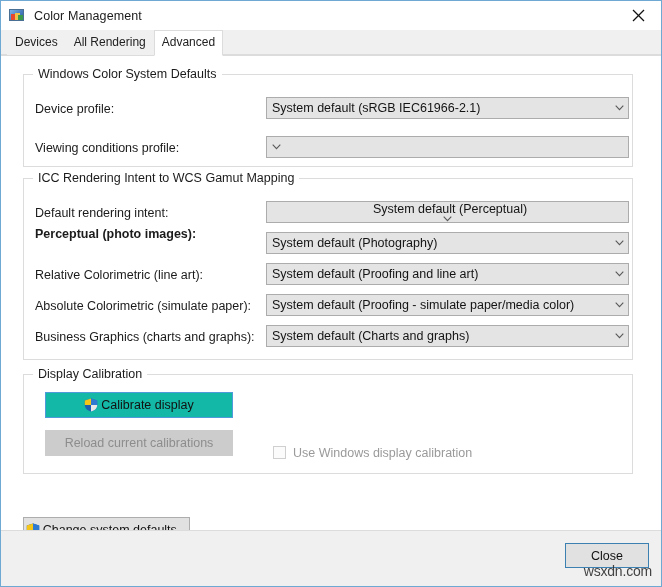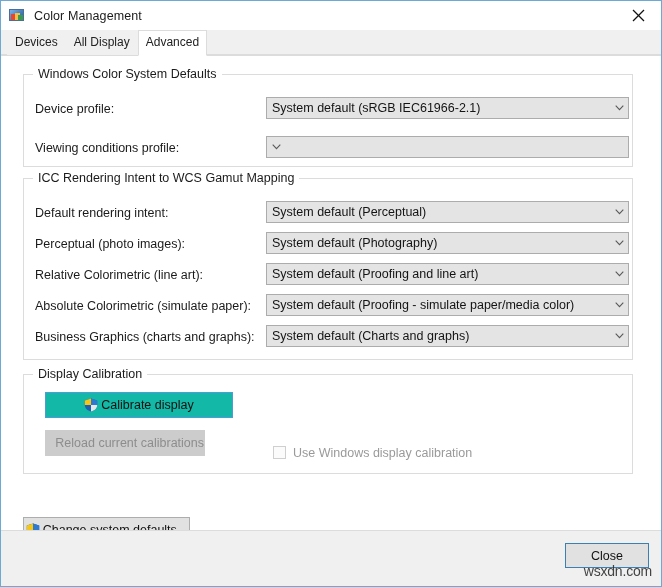--- a/index.html
+++ b/index.html
@@ -292,21 +292,21 @@
     <div class="close-x">
       <svg width="13" height="13" viewBox="0 0 13 13">
         <line x1="1" y1="1" x2="12" y2="12" stroke="#111" stroke-width="1.3"></line>
         <line x1="12" y1="1" x2="1" y2="12" stroke="#111" stroke-width="1.3"></line>
       </svg>
     </div>
   </div>
 
   <div class="tabstrip">
     <div class="tab">Devices</div>
-    <div class="tab">All Display</div>
+    <div class="tab">All Rendering</div>
     <div class="tab active">Advanced</div>
   </div>
 
   <div class="content">
 
     <div class="groupbox" style="left:22px; top:18px; width:610px; height:93px;">
       <div class="gb-title">Windows Color System Defaults</div>
     </div>
     <div class="row-label" style="left:34px; top:46px;">Device profile:</div>
     <div class="combo" style="left:265px; top:41px; width:363px;gap:32px;">
@@ -324,30 +324,30 @@
             <polyline points="0.7,0.7 4.5,4.6 8.3,0.7" fill="none" stroke="#5a5a5a" stroke-width="1.1"></polyline>
           </svg>
       </div>
     </div>
 
     <div class="groupbox" style="left:22px; top:122px; width:610px; height:182px;">
       <div class="gb-title">ICC Rendering Intent to WCS Gamut Mapping</div>
     </div>
 
     <div class="row-label" style="left:34px; top:150px;">Default rendering intent:</div>
-    <div class="combo" style="left:265px; top:145px; width:363px;">
+    <div class="combo" style="left:265px; top:145px; width:363px;flex-direction:column;">
       <div class="combo-text">System default (Perceptual)</div>
       <div class="chev">
         <svg width="9" height="6" viewBox="0 0 9 6">
             <polyline points="0.7,0.7 4.5,4.6 8.3,0.7" fill="none" stroke="#5a5a5a" stroke-width="1.1"></polyline>
           </svg>
       </div>
     </div>
 
-    <div class="row-label" style="left:34px; top:181px;">Perceptual (photo images):</div>
+    <div class="row-label" style="left:34px; top:171px;font-weight:bold;">Perceptual (photo images):</div>
     <div class="combo" style="left:265px; top:176px; width:363px;">
       <div class="combo-text">System default (Photography)</div>
       <div class="chev">
         <svg width="9" height="6" viewBox="0 0 9 6">
             <polyline points="0.7,0.7 4.5,4.6 8.3,0.7" fill="none" stroke="#5a5a5a" stroke-width="1.1"></polyline>
           </svg>
       </div>
     </div>
 
     <div class="row-label" style="left:34px; top:212px;">Relative Colorimetric (line art):</div>
@@ -389,21 +389,21 @@
         <svg width="14" height="14" viewBox="0 0 14 14">
           <path d="M7 0.6 L13.2 2.6 V7 C13.2 10.4 10.6 12.6 7 13.5 C3.4 12.6 0.8 10.4 0.8 7 V2.6 Z" fill="#1c5fb0"></path>
           <path d="M7 0.6 L13.2 2.6 V7 C13.2 10.4 10.6 12.6 7 13.5 Z" fill="#2e7ad1"></path>
           <path d="M7 0.6 L7 7 L0.8 7 V2.6 Z" fill="#f5c518"></path>
           <path d="M7 7 L13.2 7 C13.2 10.4 10.6 12.6 7 13.5 Z" fill="#e8e8e8"></path>
         </svg>
       </span>
       <span>Calibrate display</span>
     </div>
 
-    <div class="btn btn-disabled" style="left:44px; top:374px; width:160px; height:26px;justify-content:flex-end;">
+    <div class="btn btn-disabled" style="left:44px; top:374px; width:188px; height:26px;">
       <span>Reload current calibrations</span>
     </div>
 
     <div class="checkrow" style="left:272px; top:390px;">
       <span class="checkbox"></span>
       <span class="check-label">Use Windows display calibration</span>
     </div>
 
 
     <div class="btn btn-normal" style="left:22px; top:461px; width:167px; height:25px;">

